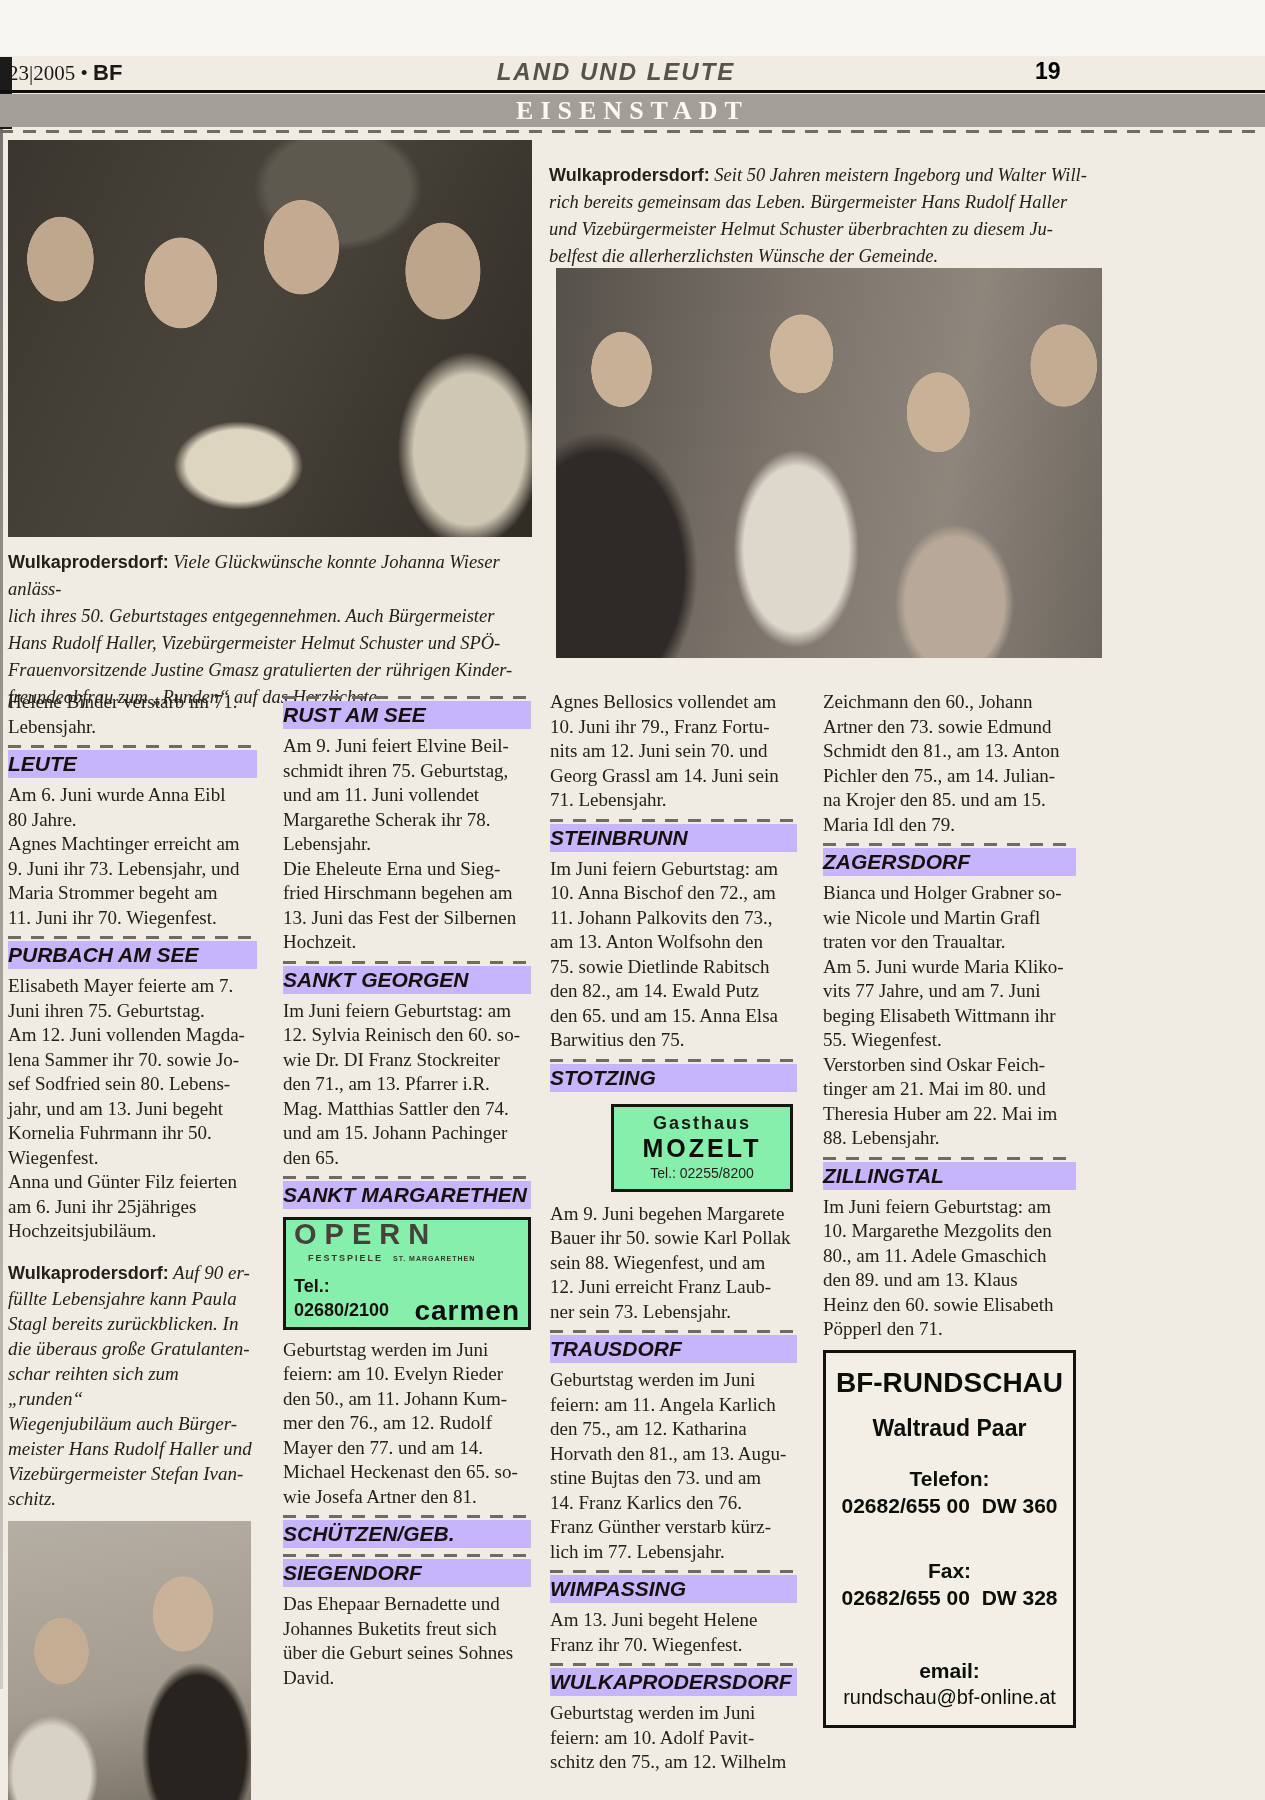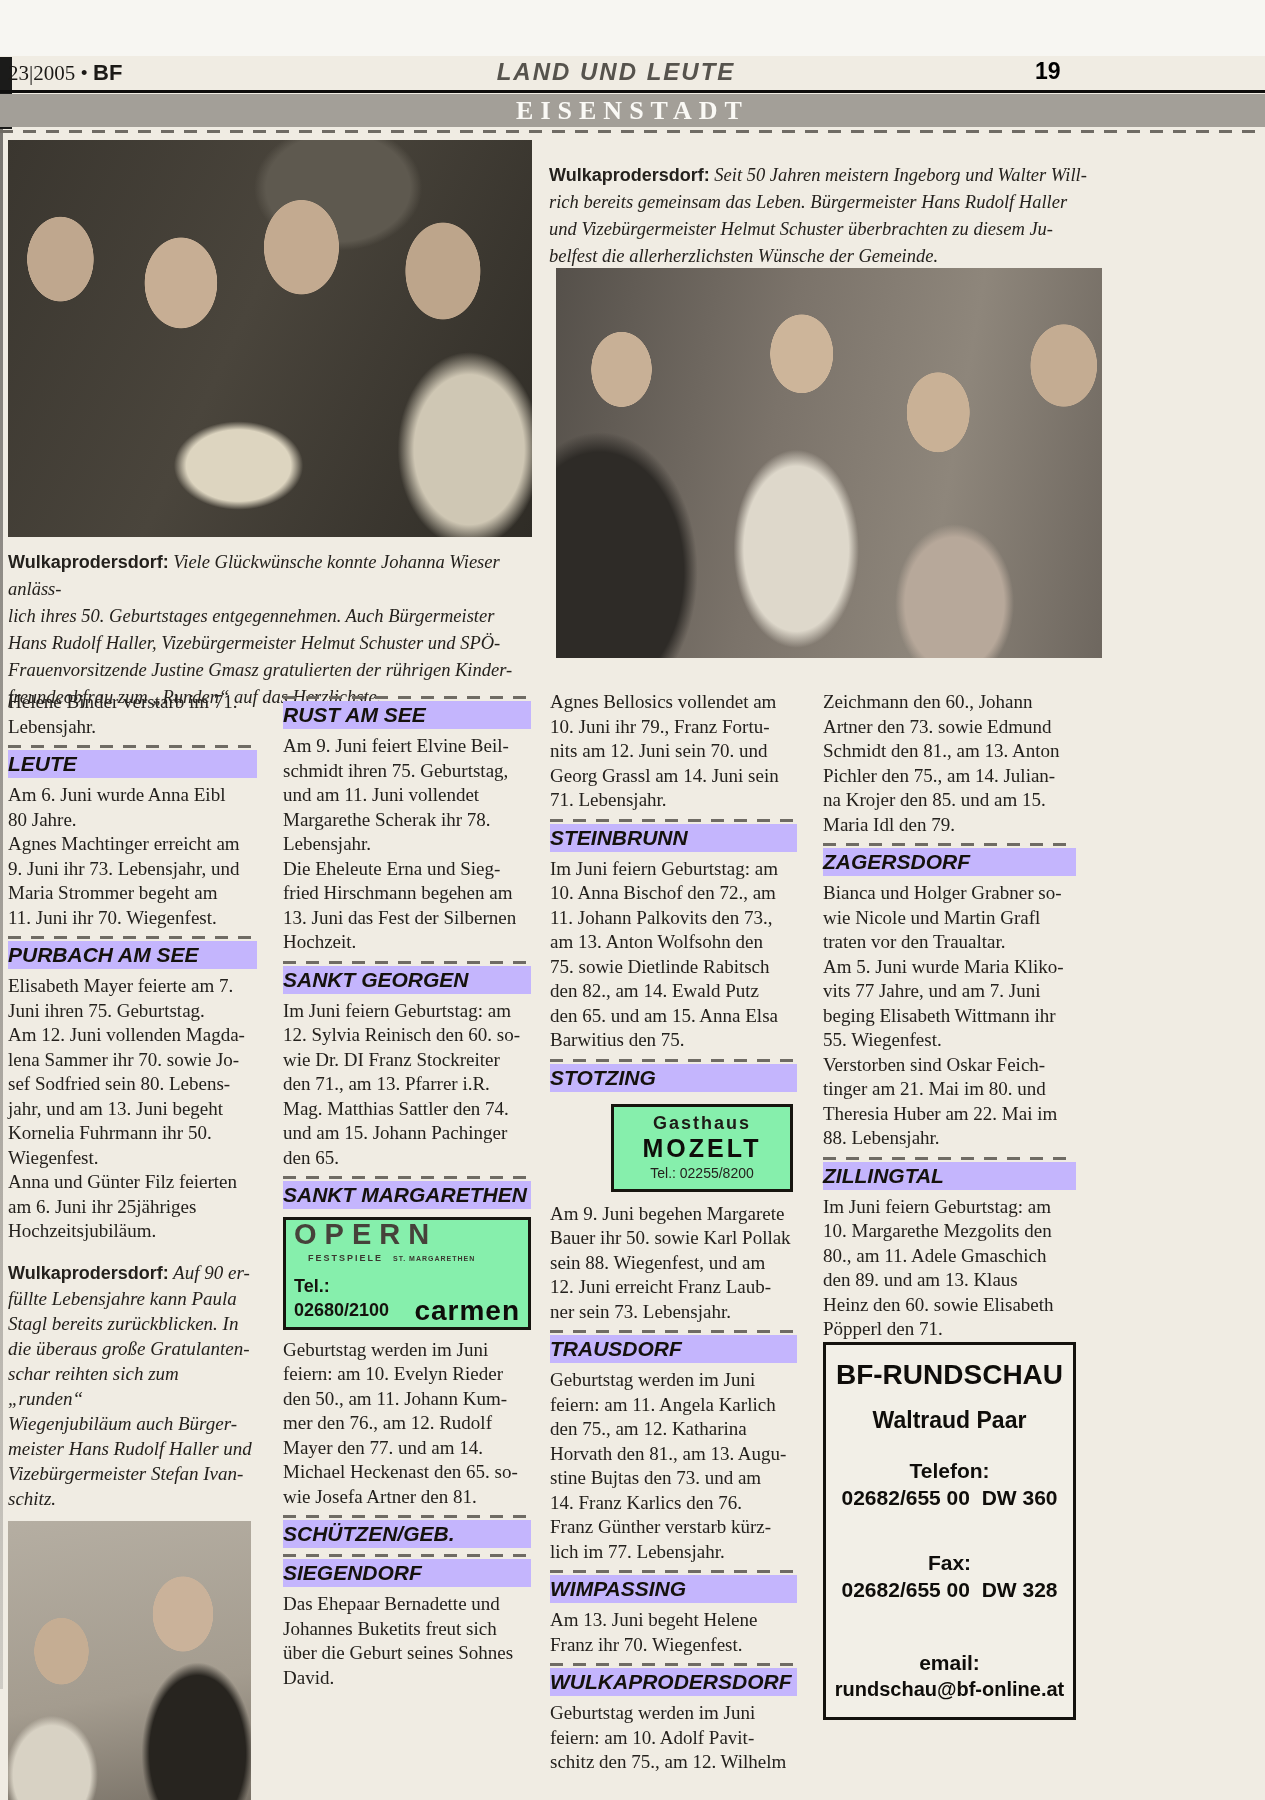--- a/index.html
+++ b/index.html
@@ -86,30 +86,30 @@
   .opern-tel{font-family:"Liberation Sans",sans-serif;font-weight:700;font-size:18px;color:#15120d;}
   .opern-carmen{font-family:"Liberation Sans",sans-serif;font-weight:800;font-size:28px;line-height:24px;
                 letter-spacing:1px;color:#0f0d0a;}
   .ad-mozelt{width:168px;margin:12px 4px 10px auto;text-align:center;padding:4px 4px 3px;}
   .mozelt-l1{font-family:"Liberation Sans",sans-serif;font-weight:700;font-size:18px;letter-spacing:2px;color:#1d1a16;}
   .mozelt-l2{font-family:"Liberation Sans",sans-serif;font-weight:800;font-size:25px;line-height:26px;
              letter-spacing:3px;color:#0f0d0a;}
   .mozelt-tel{font-family:"Liberation Sans",sans-serif;font-size:14px;color:#24211d;}
 
   
-  .infobox{border:3px solid #14120e;background:#f2efe7;height:378px;
+  .infobox{border:3px solid #14120e;background:#f2efe7;margin-top:8px;height:378px;
            text-align:center;font-family:"Liberation Sans",sans-serif;color:#0f0d0a;
            padding:14px 6px 0;box-sizing:border-box;}
   .ib-title{font-weight:800;font-size:28px;line-height:32px;}
   .ib-name{font-weight:800;font-size:23px;line-height:26px;margin-top:16px;}
   .ib-label{font-weight:800;font-size:21px;line-height:27px;margin-top:24px;}
   .ib-val{font-weight:800;font-size:21px;line-height:27px;}
   .ib-label.g2{margin-top:38px;}
   .ib-label.g3{margin-top:46px;}
-  .ib-email{font-weight:700;font-size:20px;line-height:27px;}
+  .ib-email{font-weight:400;font-size:20px;line-height:27px;}
 </style>
 </head>
 <body>
 
 <div class="page">
   <div class="scan-top"></div>
   <div class="edge-block"></div>
   <div class="edge-line"></div>
 
   <div class="masthead">

